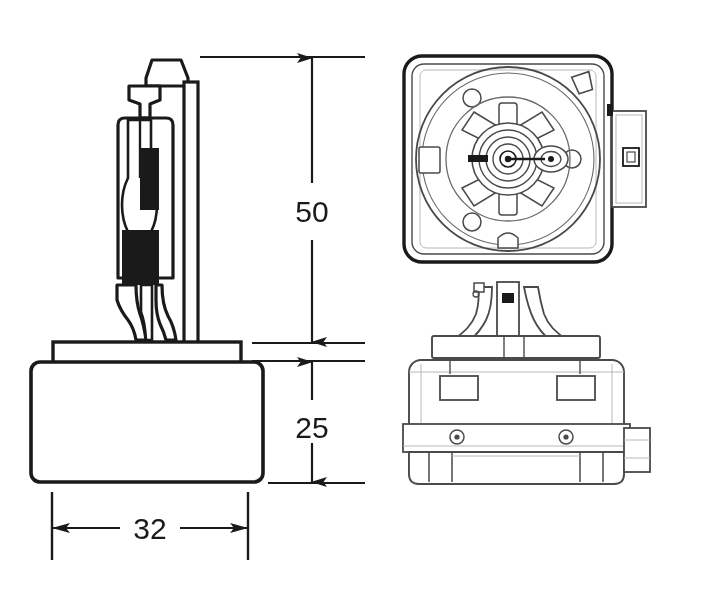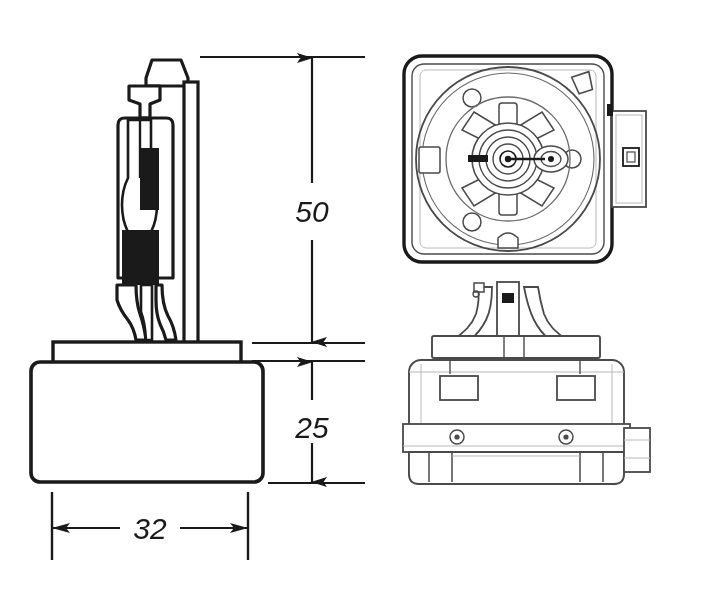--- a/index.html
+++ b/index.html
@@ -10,21 +10,20 @@
   }
   body {
     font-family: "Liberation Sans", sans-serif;
   }
   #stage {
     position: relative;
     width: 716px;
     height: 600px;
     background: #ffffff;
     overflow: hidden;
-    font-style: italic;
   }
   #drawing {
     display: block;
     width: 716px;
     height: 600px;
   }
   .dim-text {
     font-family: "Liberation Sans", sans-serif;
     font-size: 30px;
     fill: #1a1a1a;

